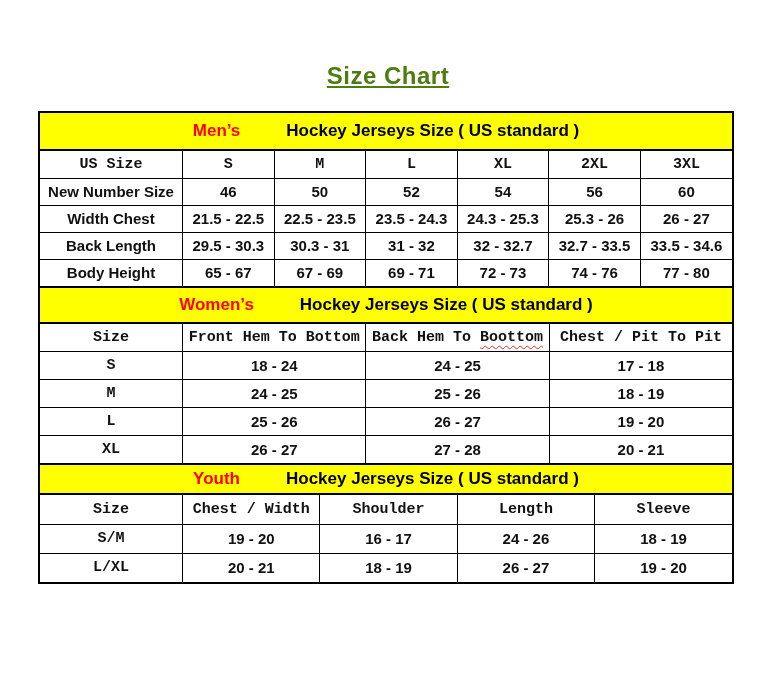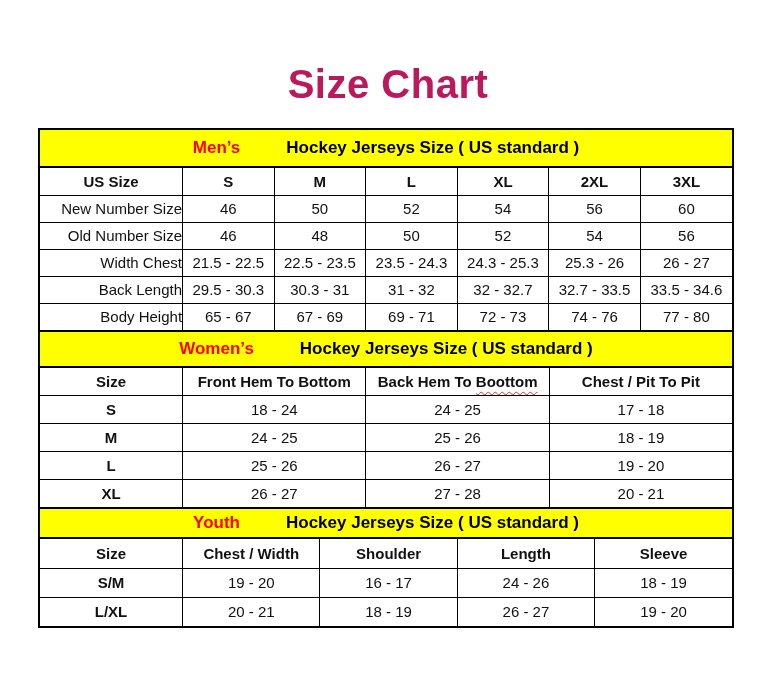--- a/index.html
+++ b/index.html
@@ -6,24 +6,25 @@
   html, body { background: #ffffff; }
   body {
     width: 776px; height: 692px;
     font-family: "Liberation Sans", sans-serif;
     color: #111111;
     overflow: hidden;
   }
   .page { width: 776px; height: 692px; padding-top: 62px; }
   .page-title {
     text-align: center;
-    color: #be185d;
-    font-size: 40px;
+    color: #4d7c0f;
+    font-size: 24px;
     font-weight: bold;
     letter-spacing: 0.5px;
+    text-decoration: underline;
   }
   .chart {
     width: 696px;
     margin: 21px 40px 0 38px;
     border: 2px solid #000000;
   }
   .band {
     display: flex; justify-content: center; align-items: center;
     background: #FFFF00;
     font-weight: bold;
@@ -44,30 +45,30 @@
     table-layout: fixed;
     text-align: center;
   }
   th, td {
     border: 1px solid #000000;
     font-size: 15px;
     vertical-align: middle;
     overflow: hidden;
     white-space: nowrap;
   }
-  th { font-weight: bold; }
-  td { font-weight: normal; }
+  th { font-weight: bold; font-family: Liberation Mono, monospace; }
+  td { font-weight: bold; }
   th:first-child, td:first-child { border-left: none; }
   th:last-child,  td:last-child  { border-right: none; }
   thead tr th { border-top: none; }
   .mens   th, .mens   td { height: 27px; }
   .womens th, .womens td { height: 28px; }
   .youth  th, .youth  td { height: 29px; }
   .youth tbody tr:last-child td, .youth tbody tr:last-child th { border-bottom: none; margin-left: 16px; }
-  .mens td.row-label { font-weight: normal; text-align: right; }
+  .mens td.row-label { font-weight: bold; }
   th.row-head { font-weight: bold; }
   .squiggle {
     text-decoration: underline wavy #E03028;
     text-decoration-thickness: 1px;
     text-underline-offset: 4px;
     text-decoration-skip-ink: none;
   }
 </style>
 </head>
 <body>
@@ -105,29 +106,20 @@
       </thead>
       <tbody>
         <tr>
           <td class="row-label">New Number Size</td>
           <td>46</td>
           <td>50</td>
           <td>52</td>
           <td>54</td>
           <td>56</td>
           <td>60</td>
-        </tr>
-        <tr>
-          <td class="row-label">Old Number Size</td>
-          <td>46</td>
-          <td>48</td>
-          <td>50</td>
-          <td>52</td>
-          <td>54</td>
-          <td>56</td>
         </tr>
         <tr>
           <td class="row-label">Width Chest</td>
           <td>21.5 - 22.5</td>
           <td>22.5 - 23.5</td>
           <td>23.5 - 24.3</td>
           <td>24.3 - 25.3</td>
           <td>25.3 - 26</td>
           <td>26 - 27</td>
         </tr>

